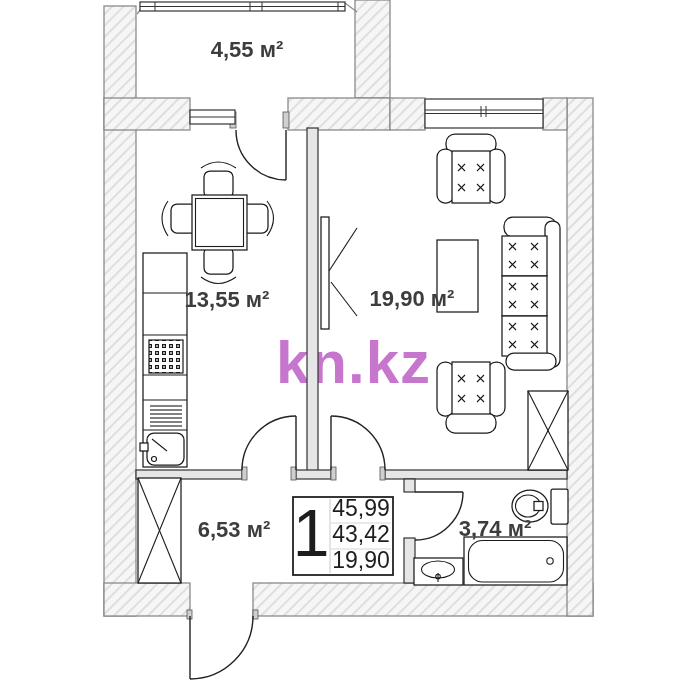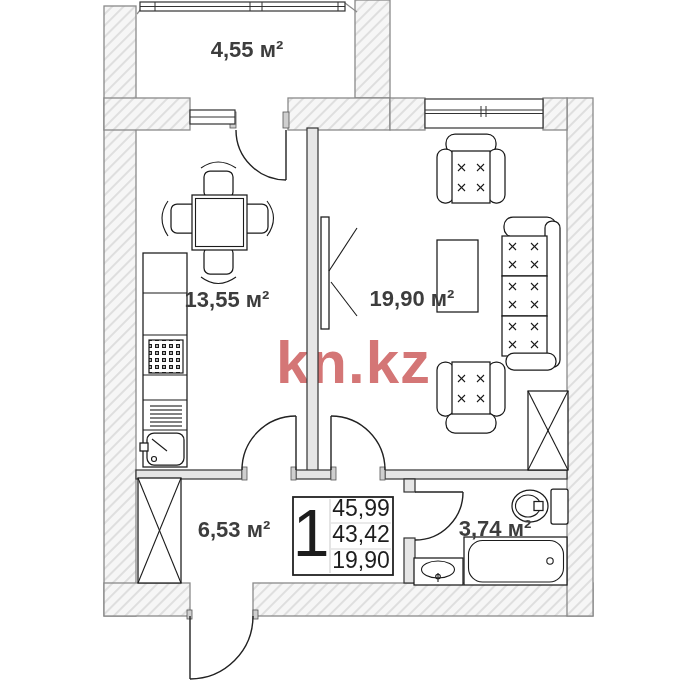--- a/index.html
+++ b/index.html
@@ -1,19 +1,19 @@
 <!DOCTYPE html>
 <html><head>
 <meta charset="utf-8">
 <style>
   html,body{margin:0;padding:0;width:700px;height:700px;background:#ffffff;overflow:hidden;}
   #plan-root{position:relative;width:700px;height:700px;background:#ffffff;
              font-family:"Liberation Sans",sans-serif;}
   #watermark{position:absolute;left:276px;top:328px;font-size:60px;font-weight:700;
-             letter-spacing:1px;color:#b91c1c;opacity:.6;z-index:0;pointer-events:none;}
+             letter-spacing:1px;color:#a21caf;opacity:.6;z-index:0;pointer-events:none;}
   #plan-svg{position:absolute;left:0;top:0;z-index:1;}
   .pwall{fill:#e6e6e6;stroke:#333333;stroke-width:1.2;}
   .jamb{fill:#cfcfcf;stroke:#555555;stroke-width:.8;}
   .door{fill:none;stroke:#222222;stroke-width:1.4;}
   .furn{fill:#ffffff;stroke:#1b1b1b;stroke-width:1.25;}
   .furn-l{fill:none;stroke:#1b1b1b;stroke-width:1.1;}
   .win{fill:#ffffff;stroke:#333333;stroke-width:1.2;}
   .winl{stroke:#333333;stroke-width:1;}
   .corner{stroke:#8a8a8a;stroke-width:1.2;}
   .lbl{font-family:"Liberation Sans",sans-serif;font-size:22px;font-weight:700;

